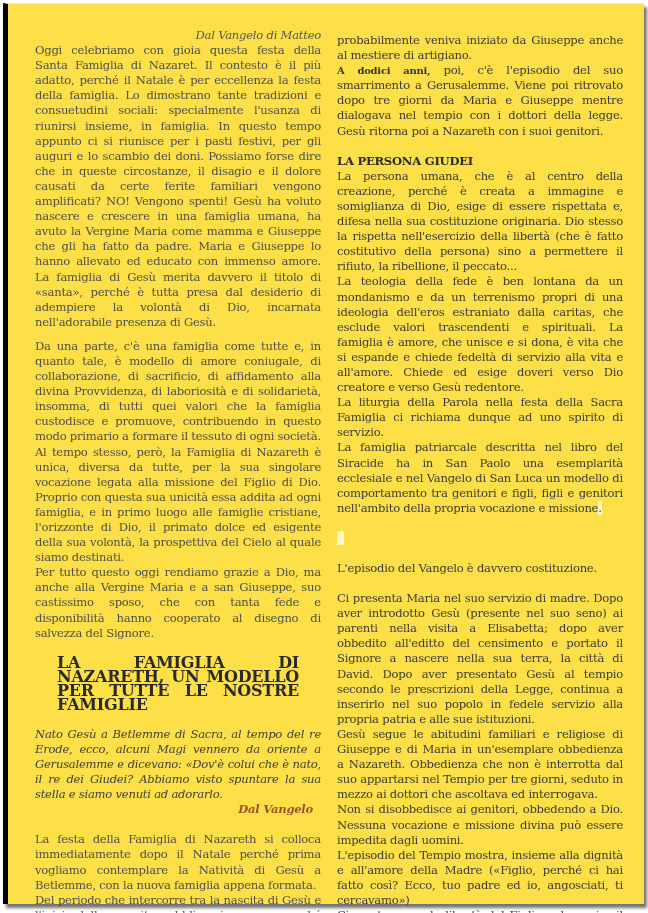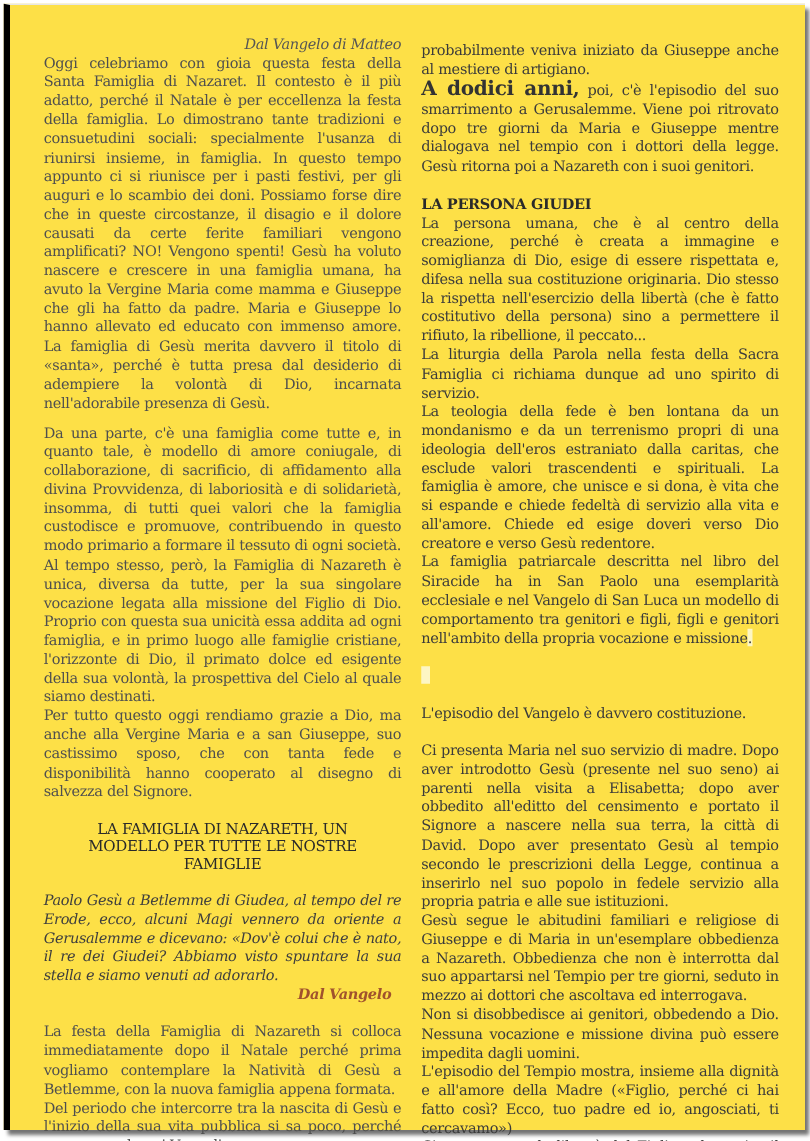--- a/index.html
+++ b/index.html
@@ -17,21 +17,21 @@
     position: absolute; top: 0;
     font-size: 11.6px; line-height: 15.1px; text-align: justify;
     letter-spacing: -0.25px;
   }
   .col p { margin: 0; }
   .left { left: 27px; width: 286px; color: #4f4f4f; }
   .right { left: 329px; width: 286px; color: #3b3b3b; }
   .attrib { text-align: right; font-style: italic; color: #555; }
   .gap { height: 9px; }
   .gap-lg { height: 15px; }
-  .h-center { text-align: center; font-weight: normal; color: #2a2a2a; font-size: 12px; line-height: 14px; }
+  .h-center { font-weight: bold; color: #2a2a2a; font-size: 16px; line-height: 14px; }
   .italic { font-style: italic; color: #3e3e3e; }
   .orange { color: #a0522d; }
   .h-right { font-weight: bold; color: #2a2a2a; }
   .h2 { color: #2a2a2a; }
   .hl { background: #fdf6c4; }
   b { color: #333; }
 </style>
 </head>
 <body>
 
@@ -40,36 +40,36 @@
   <div class="col left" style="top:24px;">
     <p class="attrib">Dal Vangelo di Matteo</p>
     <p>Oggi celebriamo con gioia questa festa della Santa Famiglia di Nazaret. Il contesto è il più adatto, perché il Natale è per eccellenza la festa della famiglia. Lo dimostrano tante tradizioni e consuetudini sociali: specialmente l'usanza di riunirsi insieme, in famiglia. In questo tempo appunto ci si riunisce per i pasti festivi, per gli auguri e lo scambio dei doni. Possiamo forse dire che in queste circostanze, il disagio e il dolore causati da certe ferite familiari vengono amplificati? NO! Vengono spenti! Gesù ha voluto nascere e crescere in una famiglia umana, ha avuto la Vergine Maria come mamma e Giuseppe che gli ha fatto da padre. Maria e Giuseppe lo hanno allevato ed educato con immenso amore. La famiglia di Gesù merita davvero il titolo di «santa», perché è tutta presa dal desiderio di adempiere la volontà di Dio, incarnata nell'adorabile presenza di Gesù.</p>
     <div class="gap"></div>
     <p>Da una parte, c'è una famiglia come tutte e, in quanto tale, è modello di amore coniugale, di collaborazione, di sacrificio, di affidamento alla divina Provvidenza, di laboriosità e di solidarietà, insomma, di tutti quei valori che la famiglia custodisce e promuove, contribuendo in questo modo primario a formare il tessuto di ogni società.</p>
     <p>Al tempo stesso, però, la Famiglia di Nazareth è unica, diversa da tutte, per la sua singolare vocazione legata alla missione del Figlio di Dio. Proprio con questa sua unicità essa addita ad ogni famiglia, e in primo luogo alle famiglie cristiane, l'orizzonte di Dio, il primato dolce ed esigente della sua volontà, la prospettiva del Cielo al quale siamo destinati.</p>
     <p>Per tutto questo oggi rendiamo grazie a Dio, ma anche alla Vergine Maria e a san Giuseppe, suo castissimo sposo, che con tanta fede e disponibilità hanno cooperato al disegno di salvezza del Signore.</p>
     <div class="gap-lg"></div>
     <p class="h-center" style="padding:0 22px;">LA FAMIGLIA DI NAZARETH, UN MODELLO PER TUTTE LE NOSTRE FAMIGLIE</p>
     <div class="gap-lg"></div>
-    <p class="italic">Paolo Gesù a Betlemme di Giudea, al tempo del re Erode, ecco, alcuni Magi vennero da oriente a Gerusalemme e dicevano: «Dov'è colui che è nato, il re dei Giudei? Abbiamo visto spuntare la sua stella e siamo venuti ad adorarlo.</p>
+    <p class="italic">Nato Gesù a Betlemme di Sacra, al tempo del re Erode, ecco, alcuni Magi vennero da oriente a Gerusalemme e dicevano: «Dov'è colui che è nato, il re dei Giudei? Abbiamo visto spuntare la sua stella e siamo venuti ad adorarlo.</p>
     <p class="attrib orange" style="padding-right:8px;font-weight:bold;">Dal Vangelo</p>
     <div class="gap-lg"></div>
     <p>La festa della  Famiglia di Nazareth si colloca immediatamente dopo il Natale perché prima vogliamo contemplare la Natività di Gesù a Betlemme, con la nuova famiglia appena formata.</p>
     <p>Del periodo che intercorre tra la nascita di Gesù e l'inizio della sua vita pubblica si sa poco, perché poco ne parlano i Vangeli.</p>
 
   </div>
 
   <div class="col right" style="top:29px;">
     <p>probabilmente veniva iniziato da Giuseppe anche al mestiere di artigiano.</p>
-    <p><b style="font-size:16px;">A dodici anni,</b><span> poi, c'è l'episodio del suo smarrimento a Gerusalemme. Viene poi ritrovato dopo tre giorni da Maria e Giuseppe  mentre dialogava nel tempio con i dottori della legge. Gesù ritorna poi a Nazareth con i suoi genitori.</span></p>
+    <p><b style="font-size:10px;">A dodici anni,</b><span> poi, c'è l'episodio del suo smarrimento a Gerusalemme. Viene poi ritrovato dopo tre giorni da Maria e Giuseppe  mentre dialogava nel tempio con i dottori della legge. Gesù ritorna poi a Nazareth con i suoi genitori.</span></p>
     <div class="gap-lg"></div>
     <p class="h-right">LA PERSONA GIUDEI</p>
     <p>La persona umana, che è al centro della creazione, perché è creata a immagine e somiglianza di Dio, esige di essere rispettata e, difesa nella sua costituzione originaria. Dio stesso la rispetta nell'esercizio della libertà (che è fatto costitutivo della persona) sino a permettere il rifiuto, la ribellione, il peccato...</p>
+    <p>La teologia della fede è ben lontana da un mondanismo e da un terrenismo propri di una ideologia dell'eros estraniato dalla caritas, che esclude valori trascendenti e spirituali. La famiglia è amore, che unisce e si dona, è vita che si espande e chiede fedeltà di servizio alla vita e all'amore. Chiede ed esige doveri verso Dio creatore e verso Gesù redentore.</p>
     <p>La liturgia della Parola nella festa della Sacra Famiglia ci richiama dunque ad uno spirito di servizio.</p>
-    <p>La teologia della fede è ben lontana da un mondanismo e da un terrenismo propri di una ideologia dell'eros estraniato dalla caritas, che esclude valori trascendenti e spirituali. La famiglia è amore, che unisce e si dona, è vita che si espande e chiede fedeltà di servizio alla vita e all'amore. Chiede ed esige doveri verso Dio creatore e verso Gesù redentore.</p>
     <p><span> La famiglia patriarcale descritta nel libro del Siracide ha in San Paolo una esemplarità ecclesiale e nel Vangelo di San Luca un modello di comportamento tra genitori e figli, figli e genitori nell'ambito della propria vocazione e missione</span><span class="hl">.</span></p>
     <div class="gap-lg"></div>
     <p class="h2"><span class="hl">&nbsp;&nbsp;</span></p>
     <div class="gap-lg"></div>
     <p>L'episodio del Vangelo è davvero costituzione.</p>
     <div class="gap-lg"></div>
     <p>Ci presenta Maria nel suo servizio di madre. Dopo aver introdotto Gesù (presente nel suo seno) ai parenti nella visita a Elisabetta; dopo aver obbedito all'editto del censimento e portato il Signore a nascere nella sua terra, la città di David. Dopo aver presentato Gesù al tempio secondo le prescrizioni della Legge, continua a inserirlo nel suo popolo in fedele servizio alla propria patria e alle sue istituzioni.</p>
     <p>Gesù segue le abitudini familiari e religiose di Giuseppe e di Maria in un'esemplare obbedienza a Nazareth. Obbedienza che non è interrotta dal suo appartarsi nel Tempio per tre giorni, seduto in mezzo ai dottori che ascoltava ed interrogava.</p>
     <p>Non si disobbedisce ai genitori, obbedendo a Dio. Nessuna vocazione e missione divina può essere impedita dagli uomini.</p>
     <p>L'episodio del Tempio mostra, insieme alla dignità e all'amore della Madre («Figlio, perché ci hai fatto così? Ecco, tuo padre ed io, angosciati, ti cercavamo»)</p>

